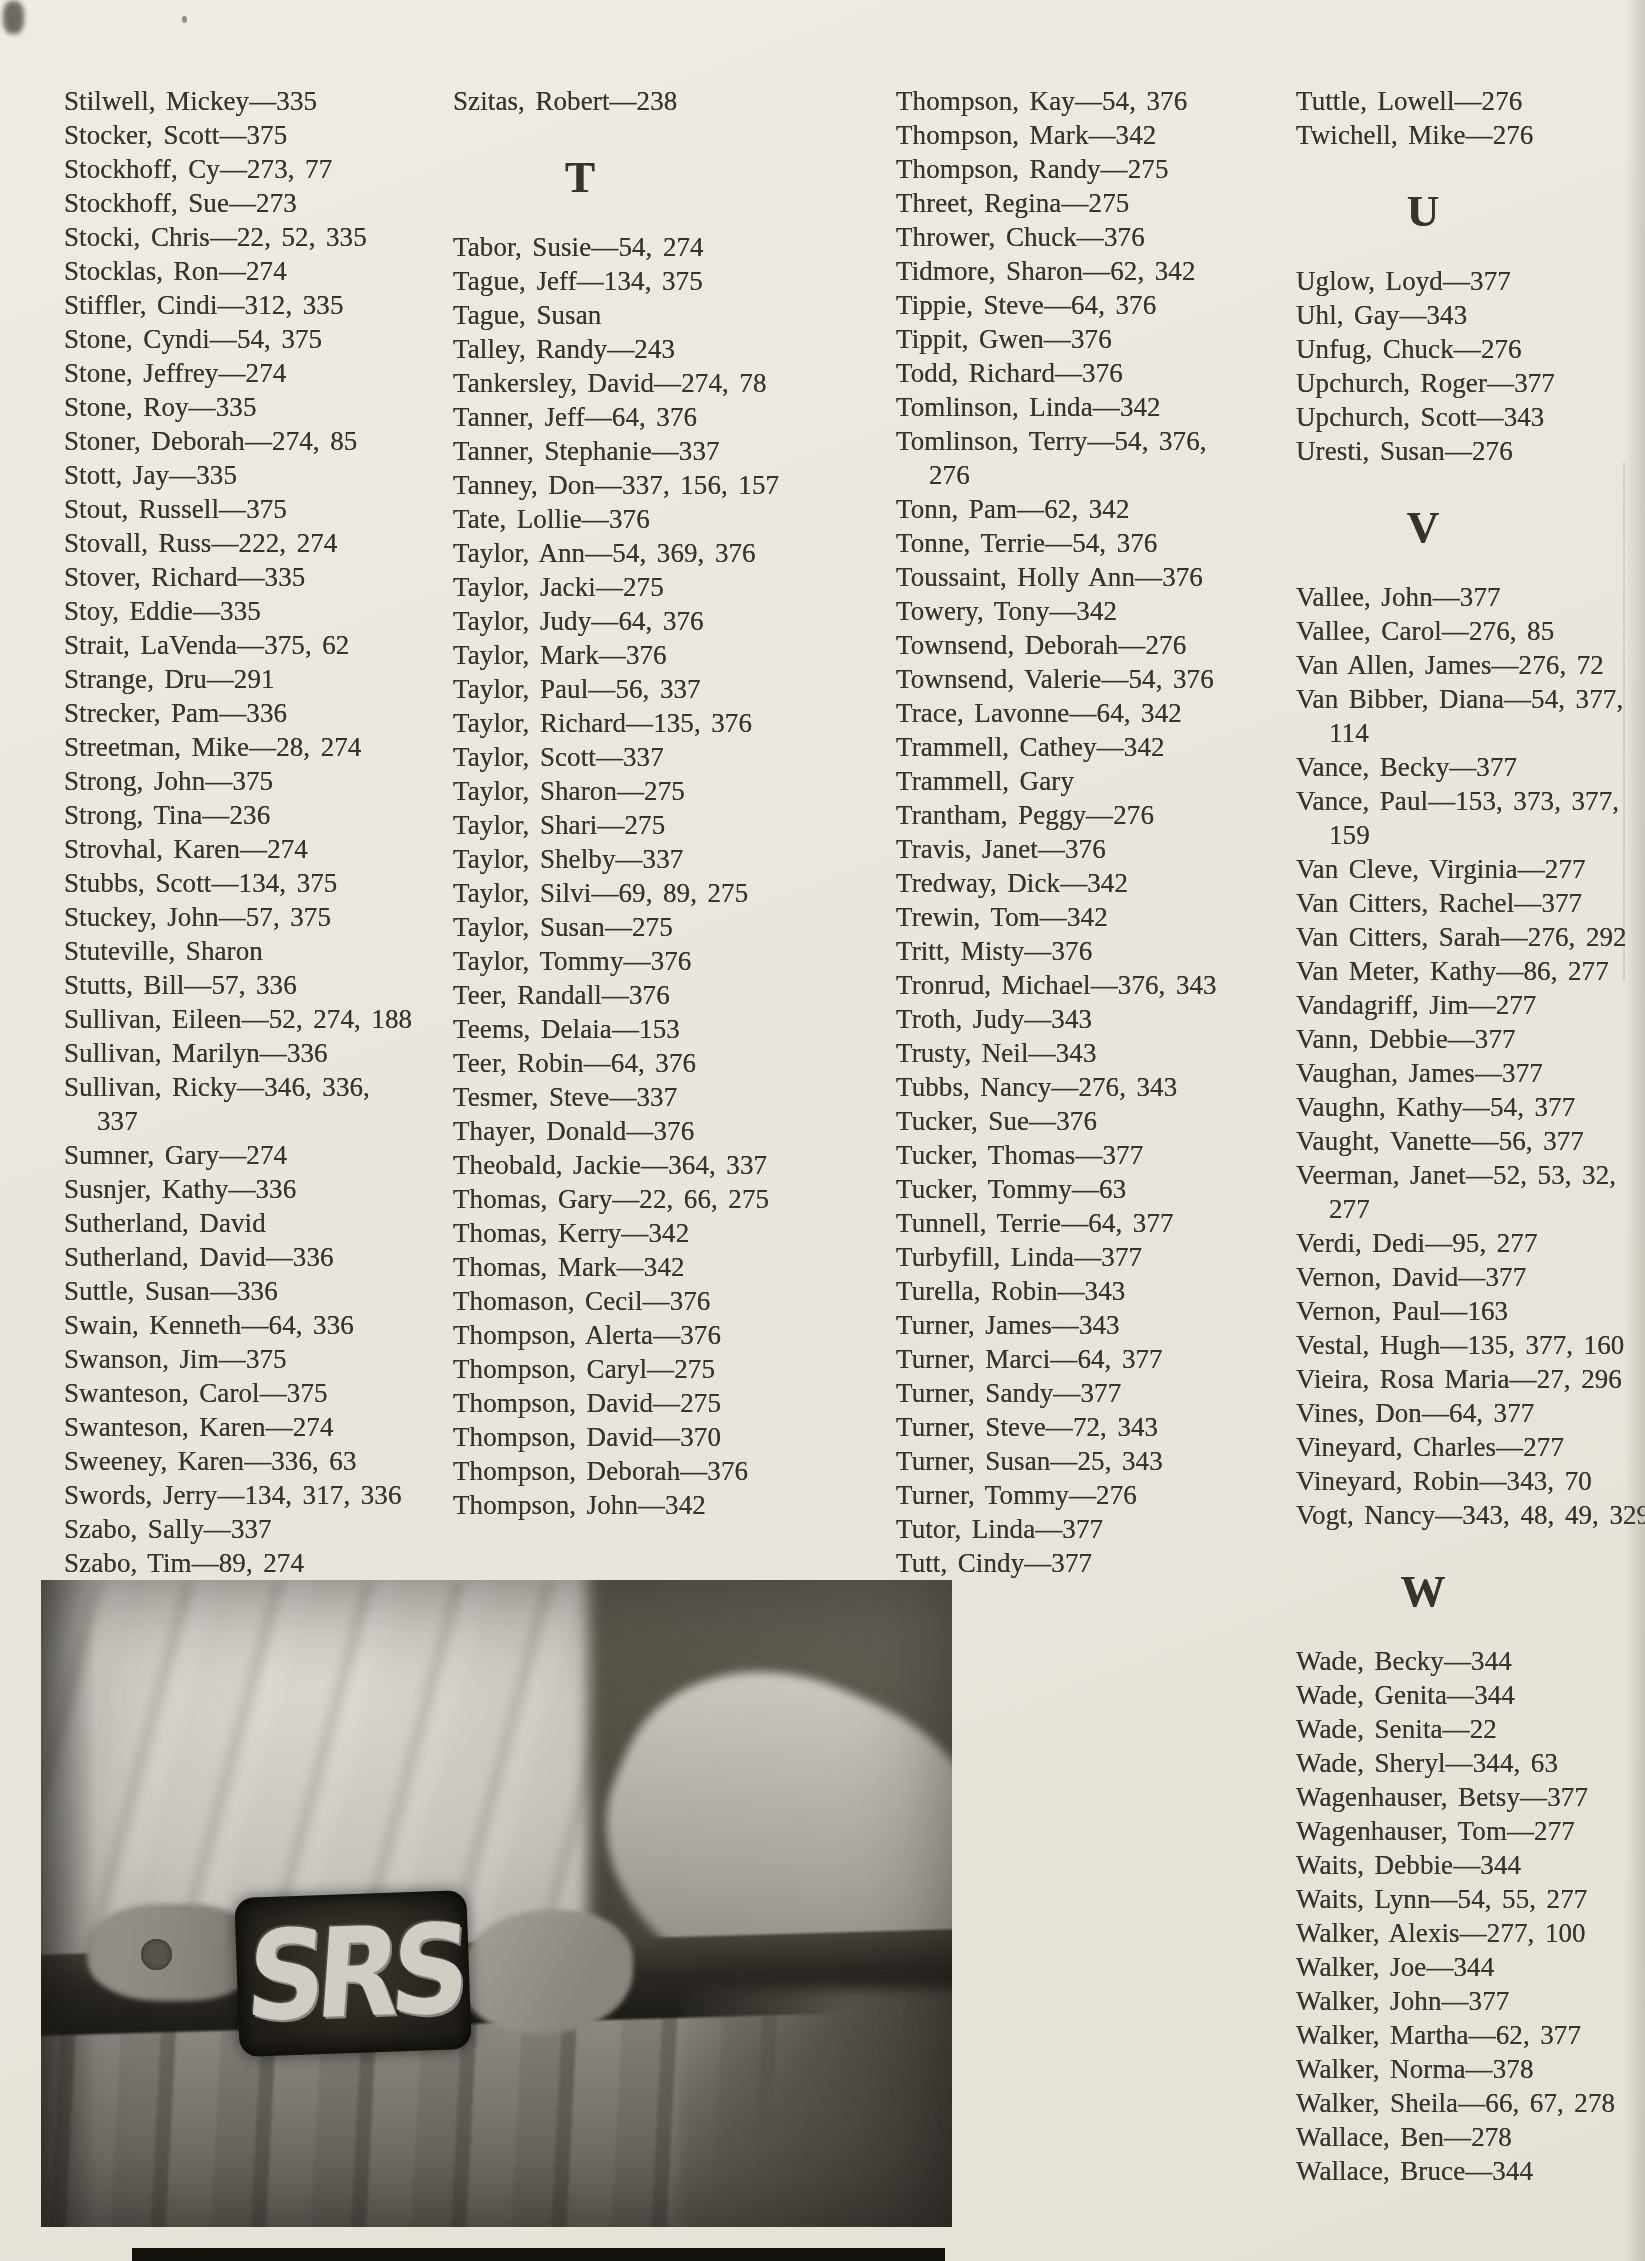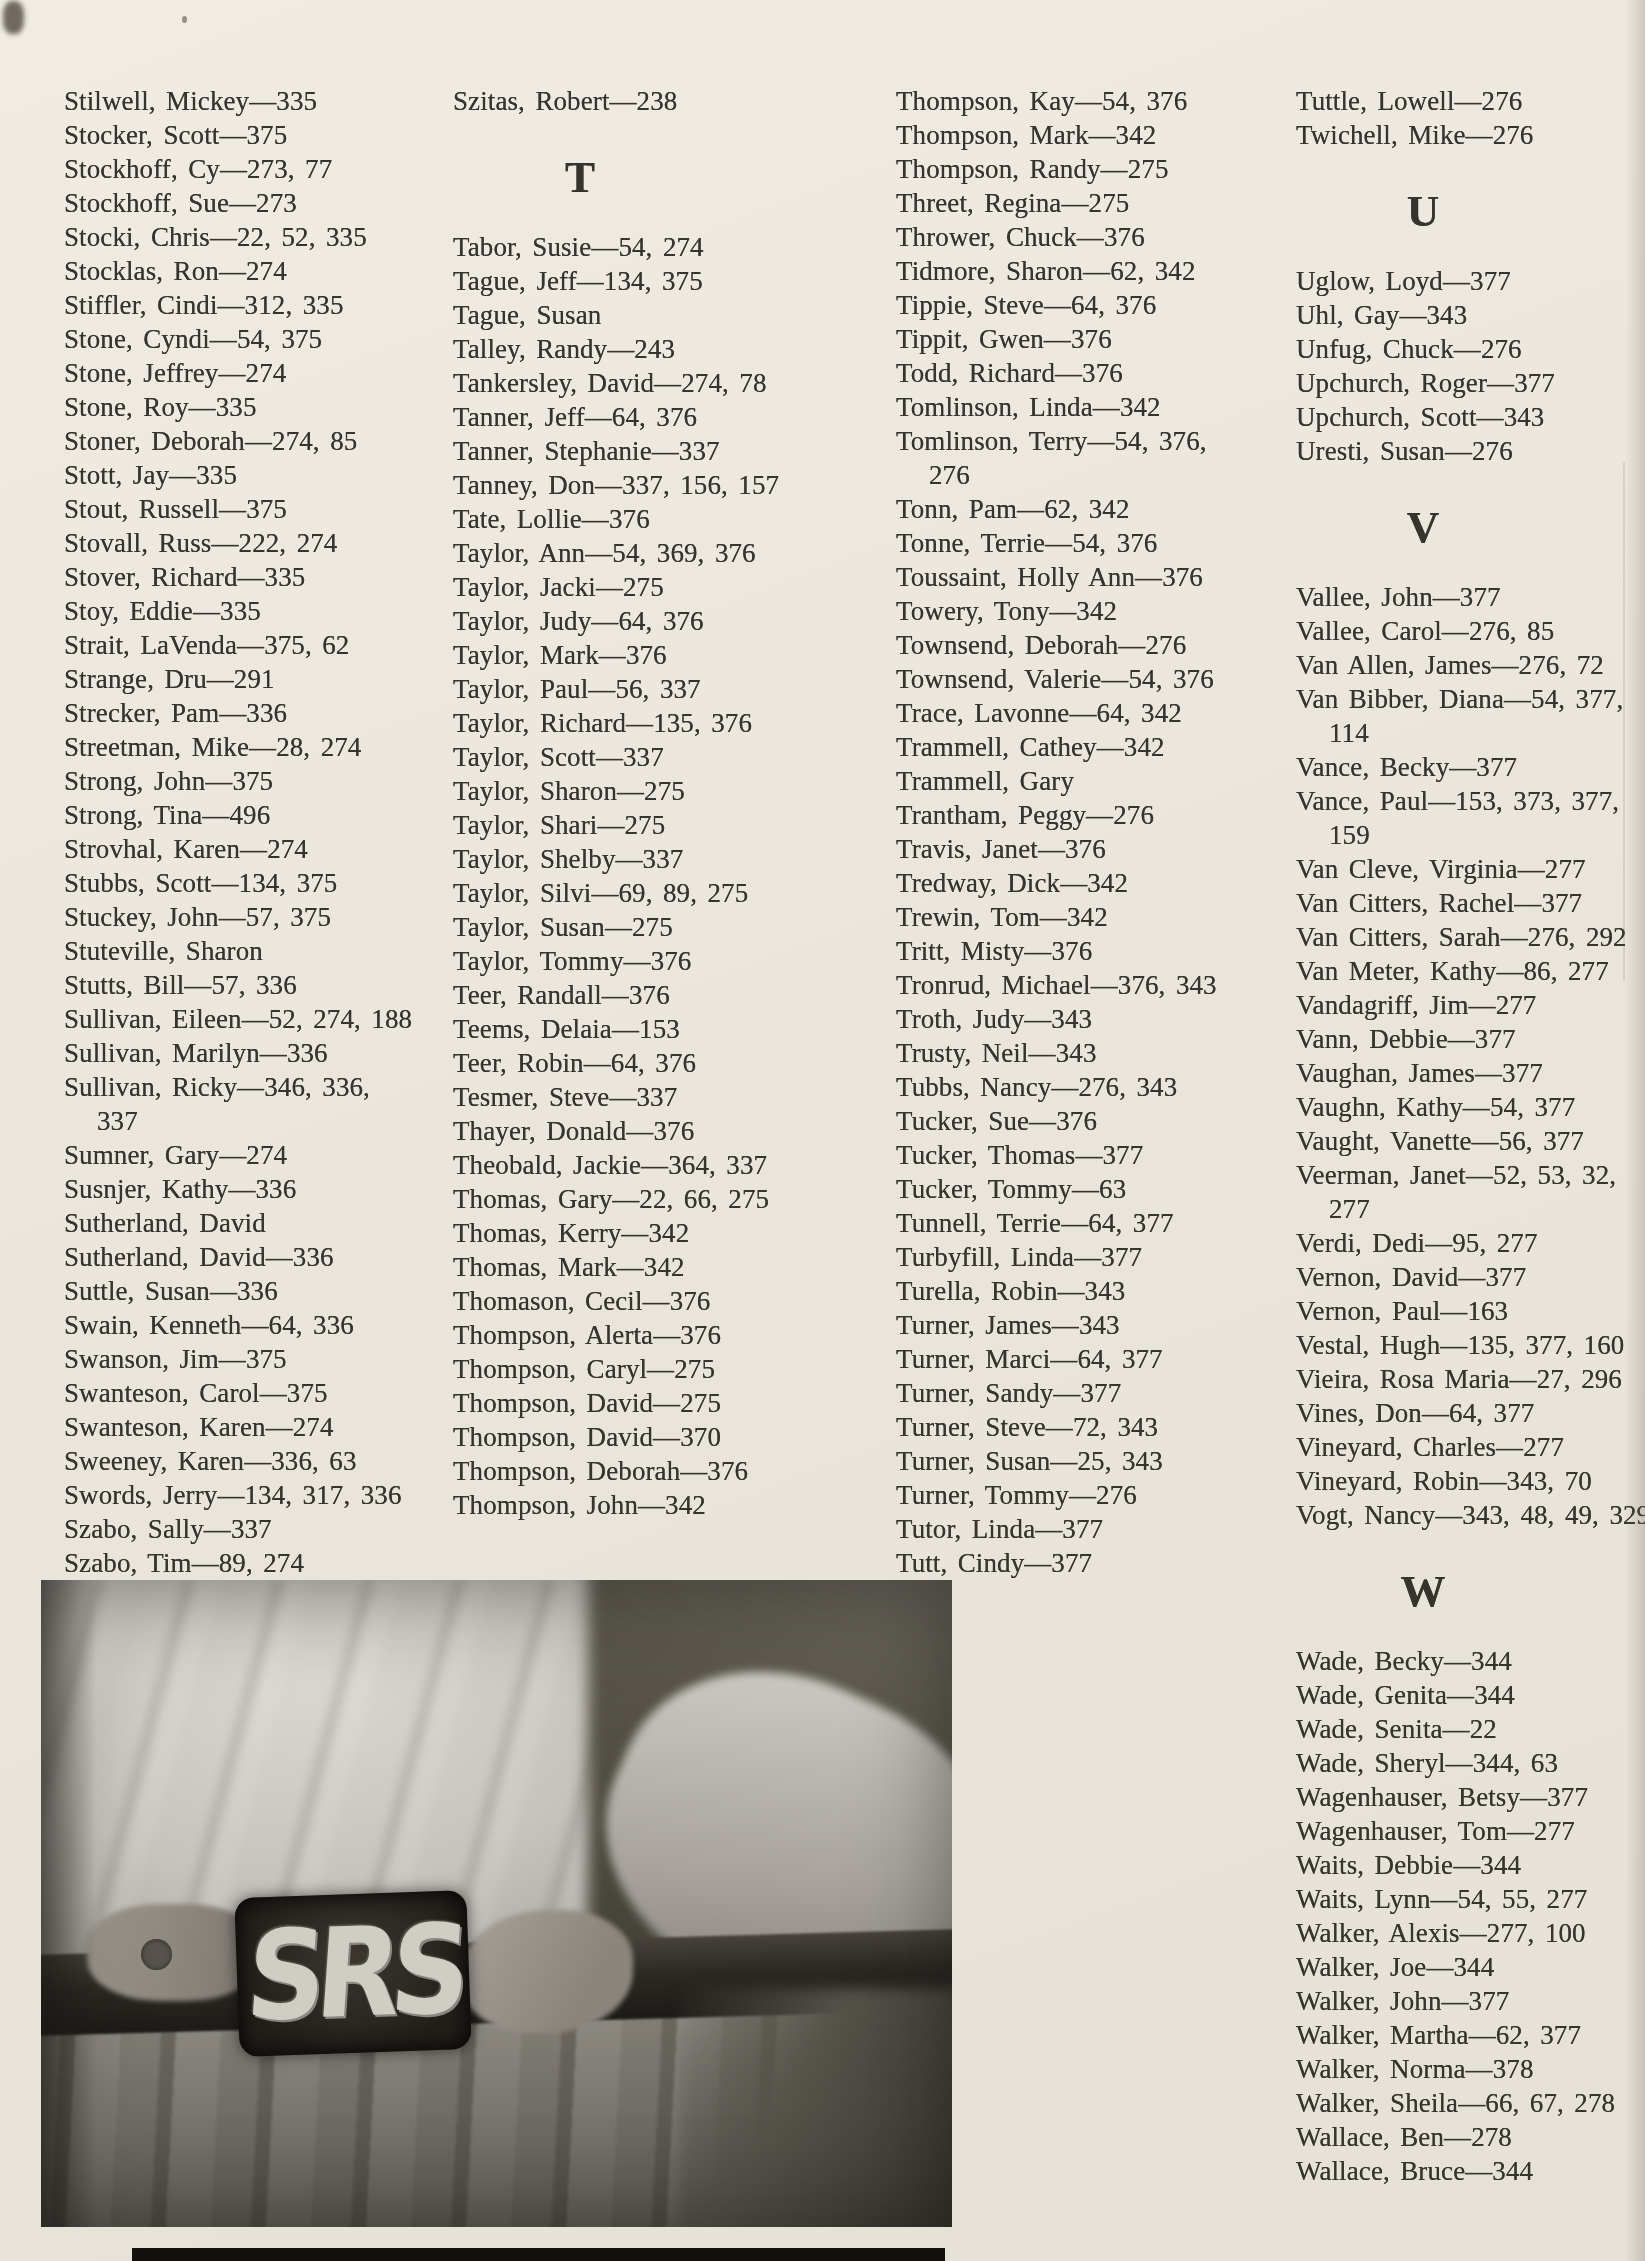--- a/index.html
+++ b/index.html
@@ -93,21 +93,21 @@
       <p class="entry">Stott, Jay—335</p>
       <p class="entry">Stout, Russell—375</p>
       <p class="entry">Stovall, Russ—222, 274</p>
       <p class="entry">Stover, Richard—335</p>
       <p class="entry">Stoy, Eddie—335</p>
       <p class="entry">Strait, LaVenda—375, 62</p>
       <p class="entry">Strange, Dru—291</p>
       <p class="entry">Strecker, Pam—336</p>
       <p class="entry">Streetman, Mike—28, 274</p>
       <p class="entry">Strong, John—375</p>
-      <p class="entry">Strong, Tina—496</p>
+      <p class="entry">Strong, Tina—236</p>
       <p class="entry">Strovhal, Karen—274</p>
       <p class="entry">Stubbs, Scott—134, 375</p>
       <p class="entry">Stuckey, John—57, 375</p>
       <p class="entry">Stuteville, Sharon</p>
       <p class="entry">Stutts, Bill—57, 336</p>
       <p class="entry">Sullivan, Eileen—52, 274, 188</p>
       <p class="entry">Sullivan, Marilyn—336</p>
       <p class="entry">Sullivan, Ricky—346, 336,
 337</p>
       <p class="entry">Sumner, Gary—274</p>

